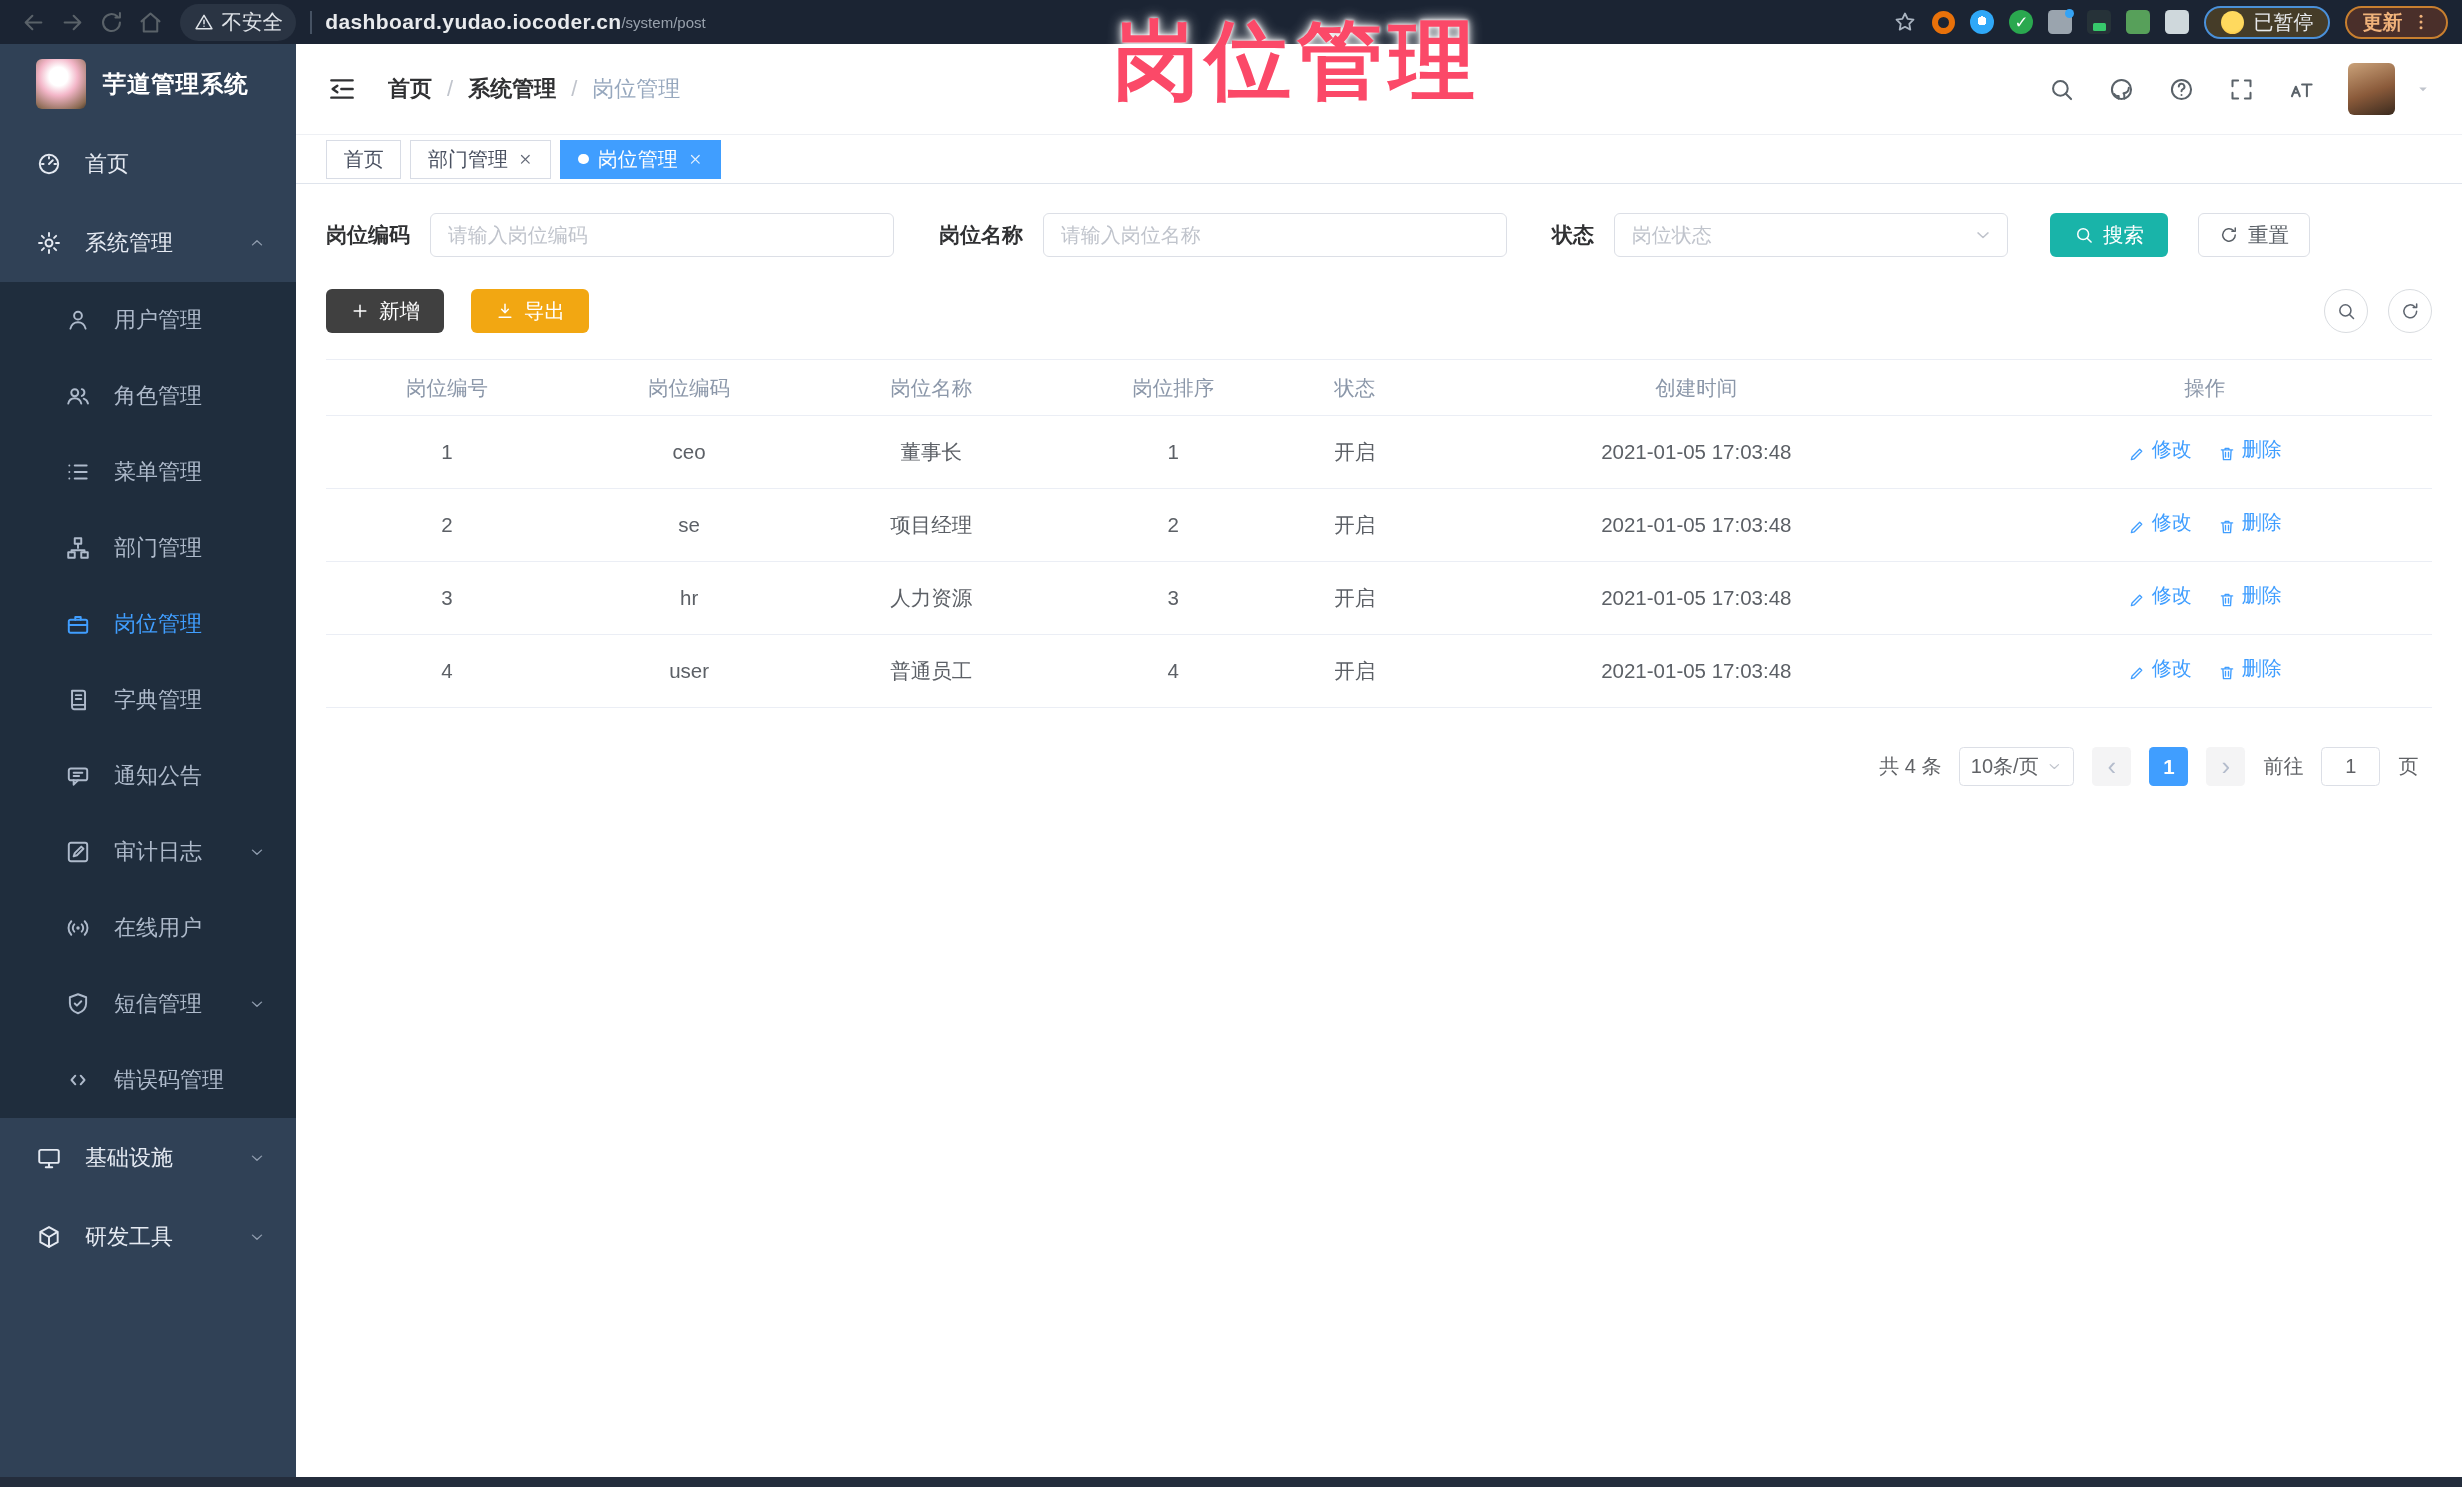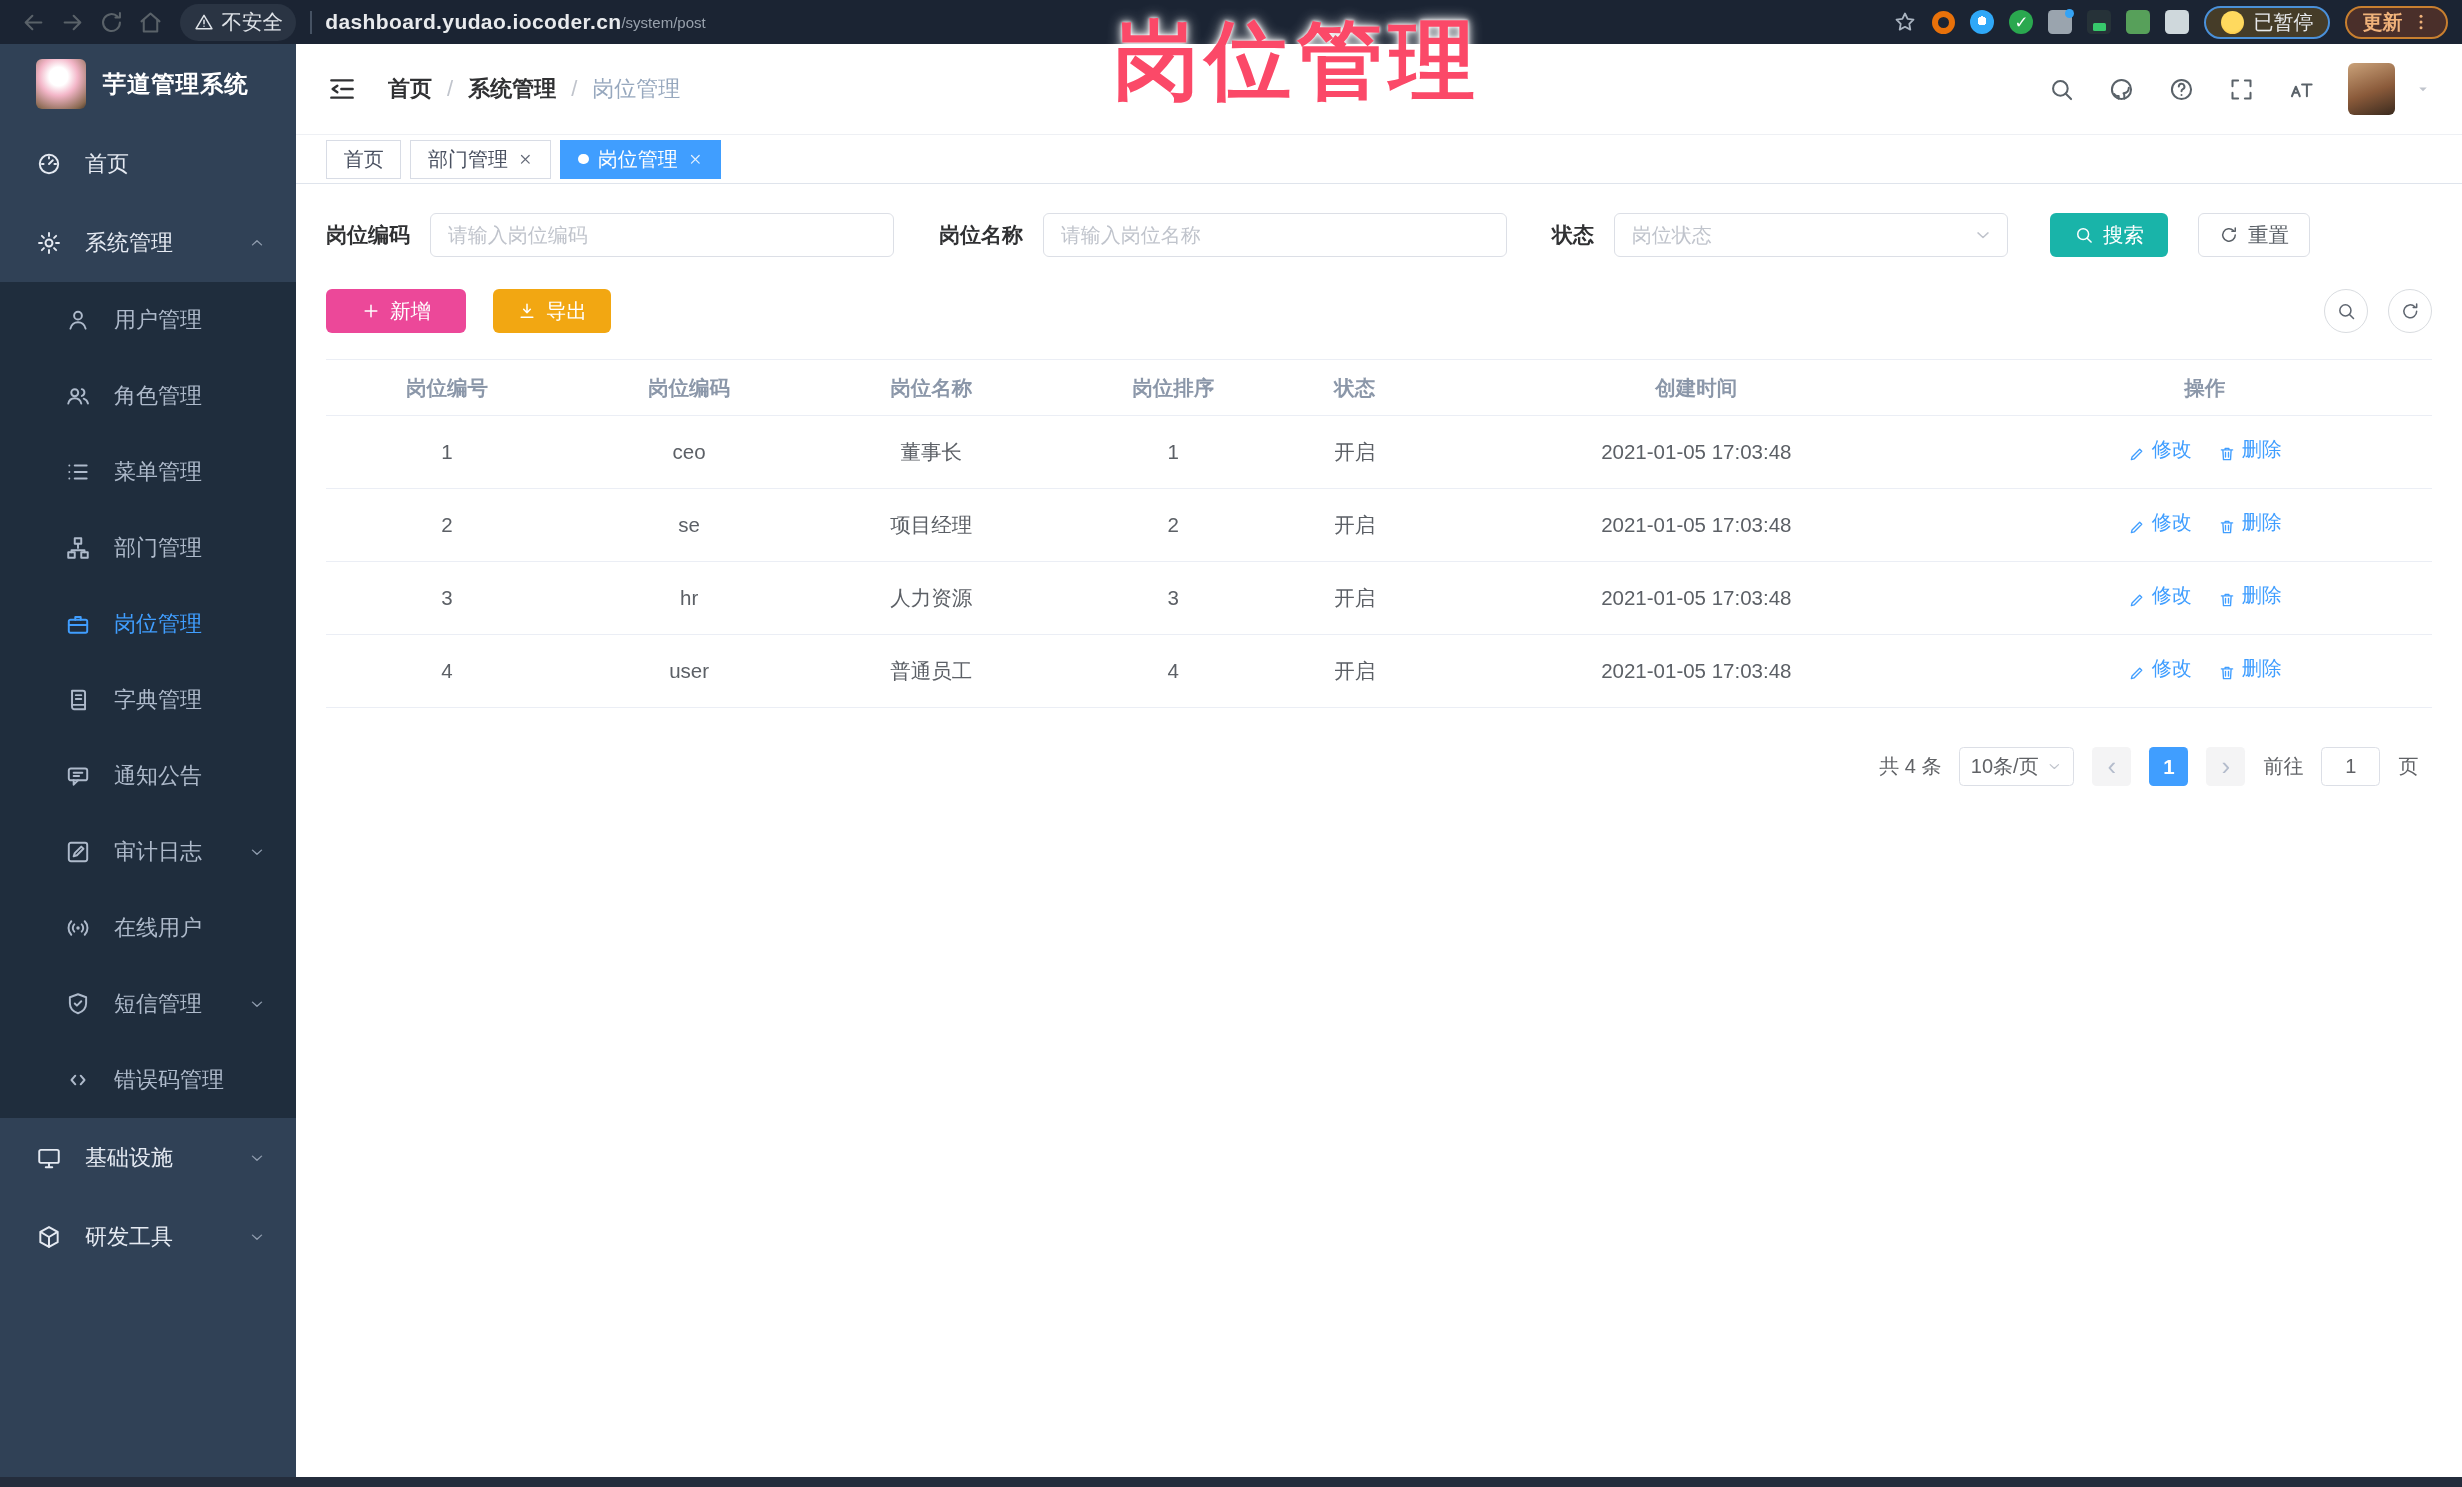--- a/index.html
+++ b/index.html
@@ -85,28 +85,28 @@
   .f-input::placeholder { color:#c0c4cc; }
   .f-gap { width:45px; flex:0 0 auto; }
   .select-wrap { position:relative; width:394px; }
   .select-wrap .f-input { width:100%; padding-right:45px; }
   .select-chev { position:absolute; right:15px; top:50%; transform:translateY(-50%); color:#c0c4cc; font-size:20px; display:flex; }
   .btn { display:inline-flex; align-items:center; justify-content:center; gap:9px; height:44px; border-radius:6px; font-size:20.5px; border:0.8px solid transparent; cursor:pointer; white-space:nowrap; }
   .btn .b-icon { font-size:20px; display:flex; }
   .btn-search { background:#19b4a9; color:#fff; padding:0 23px; margin-left:42px; }
   .btn-reset { background:#fff; border-color:#dcdfe6; color:#5a6067; padding:0 20px; margin-left:30px; }
   .toolbar-row { display:flex; align-items:center; margin-top:32px; }
-  .btn-add { background:#ec4899; color:#fff; padding:0 34px; }
+  .btn-add { background:#404040; color:#fff; padding:0 23px; }
   .btn-export { background:#f2a712; color:#fff; padding:8px 23px; margin-left:27px; }
   .toolbar-right { margin-left:auto; display:flex; gap:20px; }
   .circ-btn { width:44px; height:44px; border-radius:50%; border:0.8px solid #d9dce0; background:#fff; color:#5f6670; display:flex; align-items:center; justify-content:center; font-size:20.5px; cursor:pointer; }
 
   
   .post-table { width:100%; border-collapse:collapse; margin-top:26px; }
-  .post-table th { height:56px; font-size:20.5px; font-weight:700; color:#8b97a9; border-top:0.8px solid #ebeef5; border-bottom:0.8px solid #ebeef5; text-align:center; }
+  .post-table th { height:56px; font-size:20.5px; font-weight:400; color:#8b97a9; border-top:0.8px solid #ebeef5; border-bottom:0.8px solid #ebeef5; text-align:center; }
   .post-table td { height:73px; font-size:20.5px; color:#5c6066; border-bottom:0.8px solid #ebeef5; text-align:center; }
   .action-link { display:inline-flex; align-items:flex-end; gap:6px; color:#409eff; font-size:20px; cursor:pointer; }
   .action-link + .action-link { margin-left:26px; }
   .action-link .a-icon { font-size:18px; display:flex; }
 
   
   .pagination { display:flex; align-items:center; justify-content:flex-end; gap:18px; margin-top:39px; padding-right:13.6px; font-size:20px; color:#606266; }
   .pg-size { position:relative; width:115px; height:39px; border:0.8px solid #dcdfe6; border-radius:4.5px; display:flex; align-items:center; justify-content:center; gap:7.6px; color:#606266; cursor:pointer; }
   .pg-size .select-chev { position:static; transform:none; font-size:16.7px; }
   .pg-btn { width:39px; height:39px; border-radius:4.5px; background:#f4f4f5; color:#b4bccc; display:flex; align-items:center; justify-content:center; font-size:26px; cursor:pointer; }

